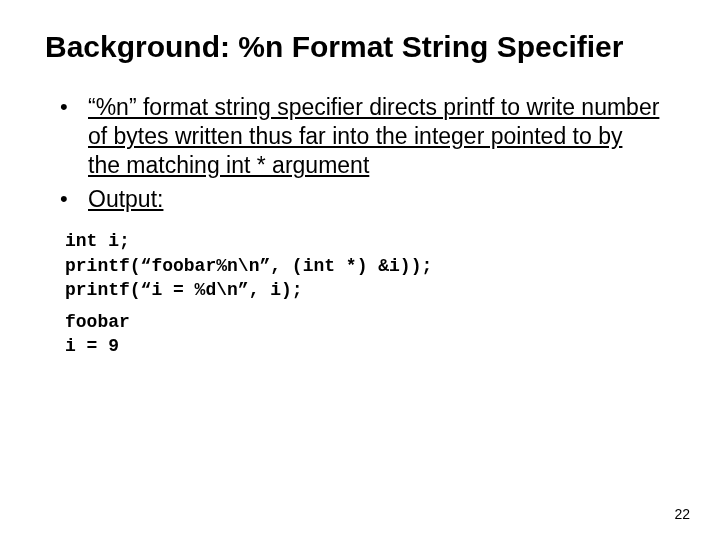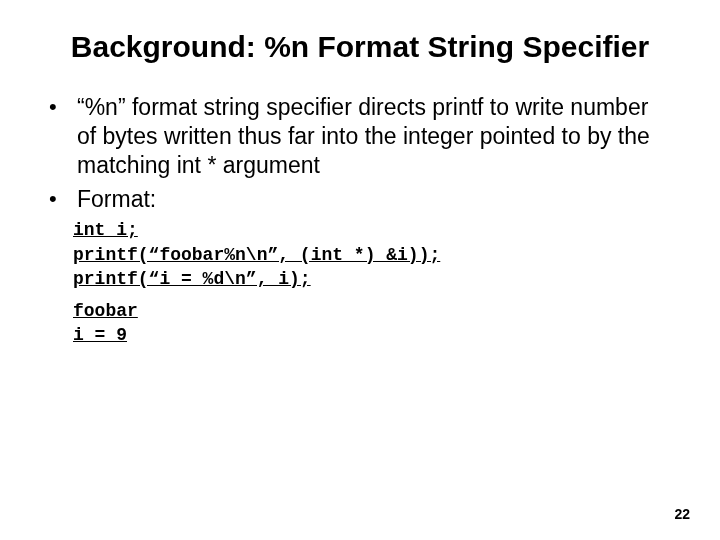--- a/index.html
+++ b/index.html
@@ -10,77 +10,75 @@
     background: #fff;
     font-family: Verdana, Arial, sans-serif;
     position: relative;
     box-sizing: border-box;
   }
   .slide {
     padding: 20px 45px 0 45px;
     box-sizing: border-box;
   }
   .title {
-    text-align: center;
     font-weight: bold;
     font-size: 30px;
     line-height: 1.15;
     margin-top: 10px;
     margin-bottom: 28px;
   }
   ul.bullets {
     list-style: none;
     padding: 0;
-    margin: 4px;
+    margin: 15px;
+    text-decoration: underline;
   }
   ul.bullets > li {
     position: relative;
     padding-left: 28px;
     font-size: 23px;
     line-height: 1.28;
     margin-bottom: 4px;
     color: #000;
   }
   ul.bullets > li::before {
     content: "•";
     position: absolute;
     left: 0;
     top: 0;
     color: #000;
     font-size: 22px;
   }
   .code-block {
-    margin-left: 28px;
+    margin-left: 20px;
     font-family: "Courier New", monospace;
     font-weight: bold;
     font-size: 18px;
     line-height: 1.35;
     white-space: pre;
     margin-top: 4px;
     margin-bottom: 8px;
-    text-decoration: underline;
   }
   .page-num {
     position: absolute;
     bottom: 18px;
     right: 30px;
     font-size: 14px;
     color: #000;
-    font-weight: bold;
   }
 </style>
 </head>
 <body>
 
 <div class="slide">
   <div class="title">Background: %n Format String Specifier</div>
 
   <ul class="bullets">
     <li>“%n” format string specifier directs printf to write number of bytes written thus far into the integer pointed to by the matching int * argument</li>
-    <li>Format:</li>
+    <li>Output:</li>
   </ul>
   <div class="code-block">int i;
 printf(“foobar%n\n”, (int *) &amp;i));
 printf(“i = %d\n”, i);</div>
 
   <div class="code-block">foobar
 i = 9</div>
 </div>
 
 <div class="page-num">22</div>

